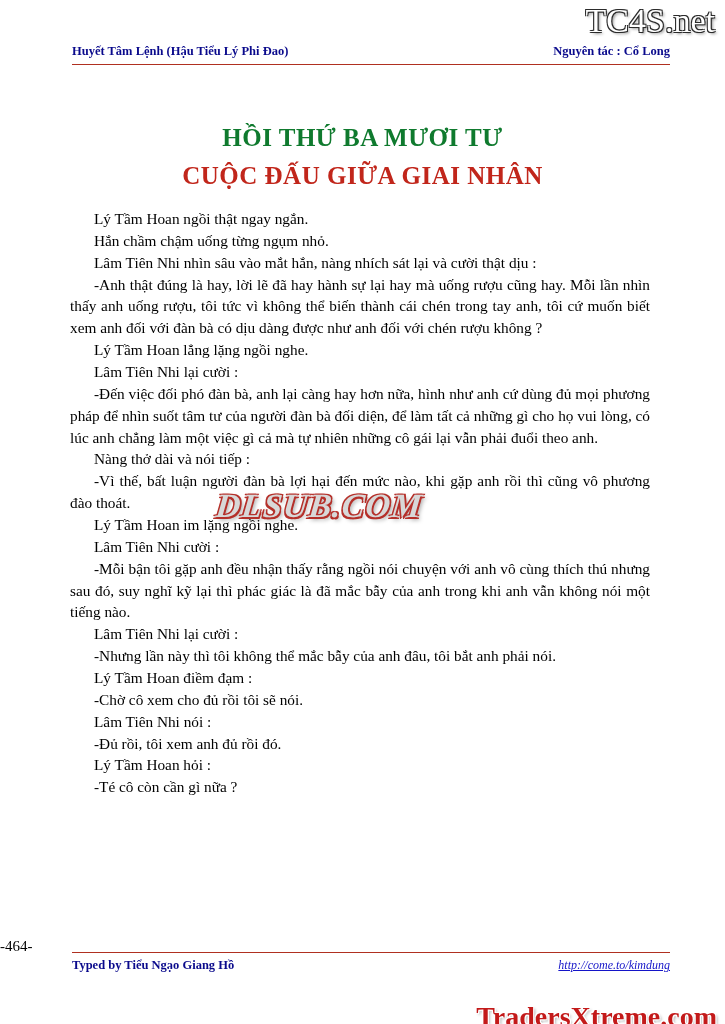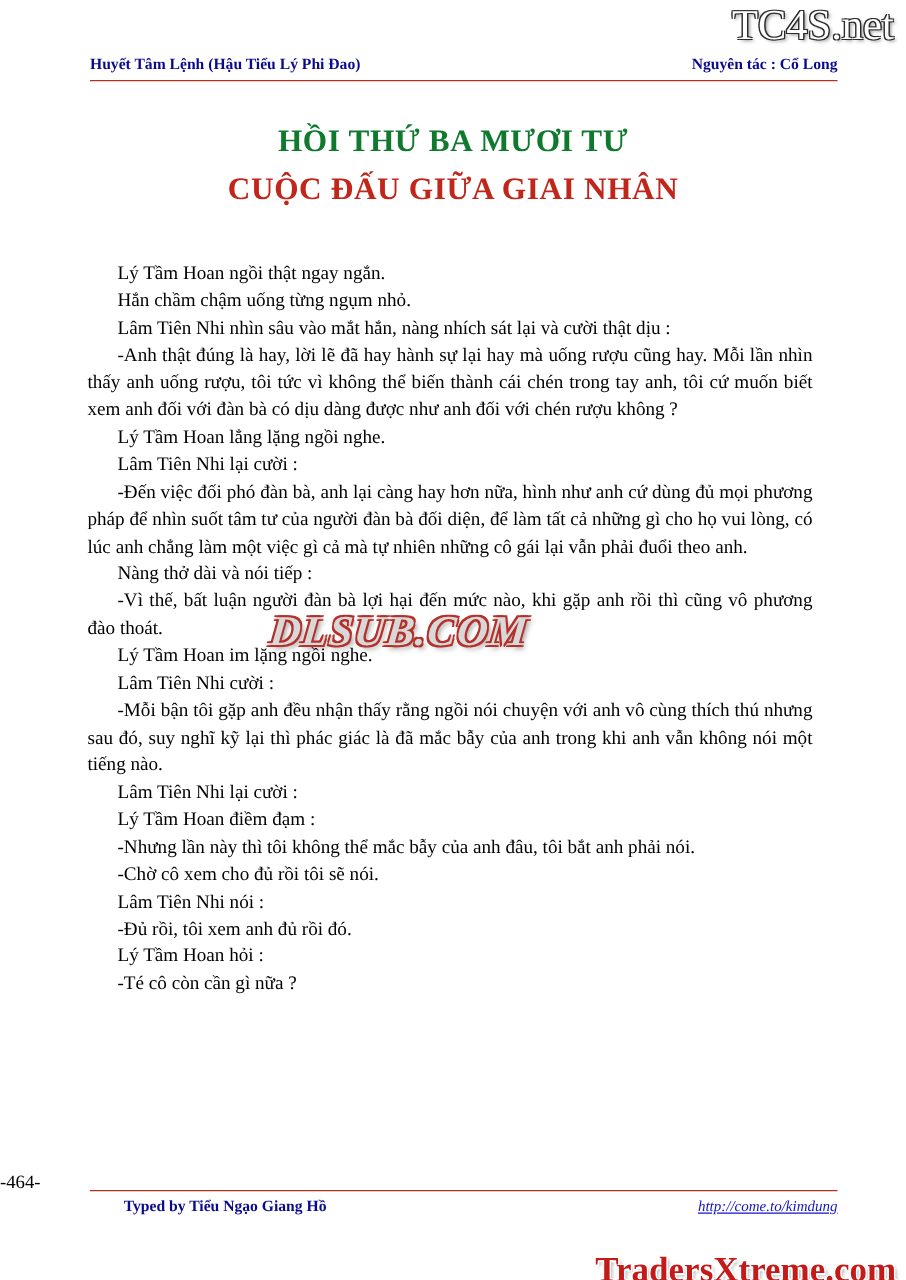--- a/index.html
+++ b/index.html
@@ -72,20 +72,21 @@
     right: 0;
     text-align: center;
   }
   .title-1 {
     font-size: 25px;
     font-weight: bold;
     color: #0f7a2e;
     letter-spacing: 0.5px;
     margin-bottom: 10px;
     font-family: "Liberation Serif", serif;
+    margin-top: 24px;
   }
   .title-2 {
     font-size: 25px;
     font-weight: bold;
     color: #c1261b;
     letter-spacing: 0.5px;
     font-family: "Liberation Serif", serif;
   }
 
   
@@ -150,21 +151,20 @@
     top: 958px;
     left: 72px;
     right: 55px;
     display: flex;
     justify-content: space-between;
     align-items: baseline;
     font-size: 12.5px;
     font-weight: bold;
     color: #0a0a8c;
     font-family: "Liberation Serif", serif;
-    margin-left: 27px;
   }
   .footer .link {
     font-weight: normal;
     color: #1414c8;
     text-decoration: underline;
     font-size: 12px;
     font-style: italic;
   }
 
   
@@ -210,22 +210,22 @@
       <p>-Anh thật đúng là hay, lời lẽ đã hay hành sự lại hay mà uống rượu cũng hay. Mỗi lần nhìn thấy anh uống rượu, tôi tức vì không thể biến thành cái chén trong tay anh, tôi cứ muốn biết xem anh đối với đàn bà có dịu dàng được như anh đối với chén rượu không ?</p>
       <p>Lý Tầm Hoan lẳng lặng ngồi nghe.</p>
       <p>Lâm Tiên Nhi lại cười :</p>
       <p>-Đến việc đối phó đàn bà, anh lại càng hay hơn nữa, hình như anh cứ dùng đủ mọi phương pháp để nhìn suốt tâm tư của người đàn bà đối diện, để làm tất cả những gì cho họ vui lòng, có lúc anh chẳng làm một việc gì cả mà tự nhiên những cô gái lại vẫn phải đuổi theo anh.</p>
       <p>Nàng thở dài và nói tiếp :</p>
       <p>-Vì thế, bất luận người đàn bà lợi hại đến mức nào, khi gặp anh rồi thì cũng vô phương đào thoát.</p>
       <p>Lý Tầm Hoan im lặng ngồi nghe.</p>
       <p>Lâm Tiên Nhi cười :</p>
       <p>-Mỗi bận tôi gặp anh đều nhận thấy rằng ngồi nói chuyện với anh vô cùng thích thú nhưng sau đó, suy nghĩ kỹ lại thì phác giác là đã mắc bẫy của anh trong khi anh vẫn không nói một tiếng nào.</p>
       <p>Lâm Tiên Nhi lại cười :</p>
+      <p>-Nhưng lần này thì tôi không thể mắc bẫy của anh đâu, tôi bắt anh phải nói.</p>
       <p>Lý Tầm Hoan điềm đạm :</p>
-      <p>-Nhưng lần này thì tôi không thể mắc bẫy của anh đâu, tôi bắt anh phải nói.</p>
       <p>-Chờ cô xem cho đủ rồi tôi sẽ nói.</p>
       <p>Lâm Tiên Nhi nói :</p>
       <p>-Đủ rồi, tôi xem anh đủ rồi đó.</p>
       <p>Lý Tầm Hoan hỏi :</p>
       <p>-Té cô còn cần gì nữa ?</p>
     </div>
 
   <div class="wm-center">DLSUB.COM</div>
 
   <div class="page-num">-464-</div>

